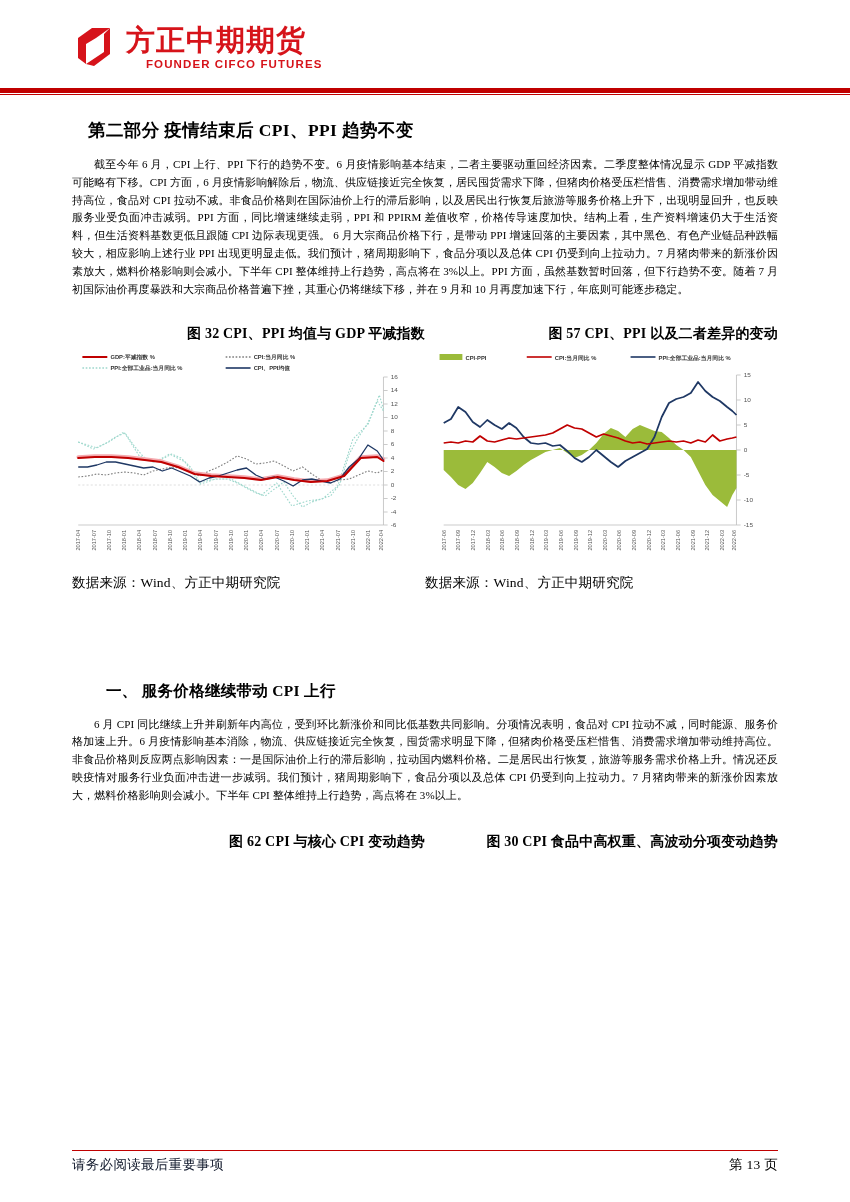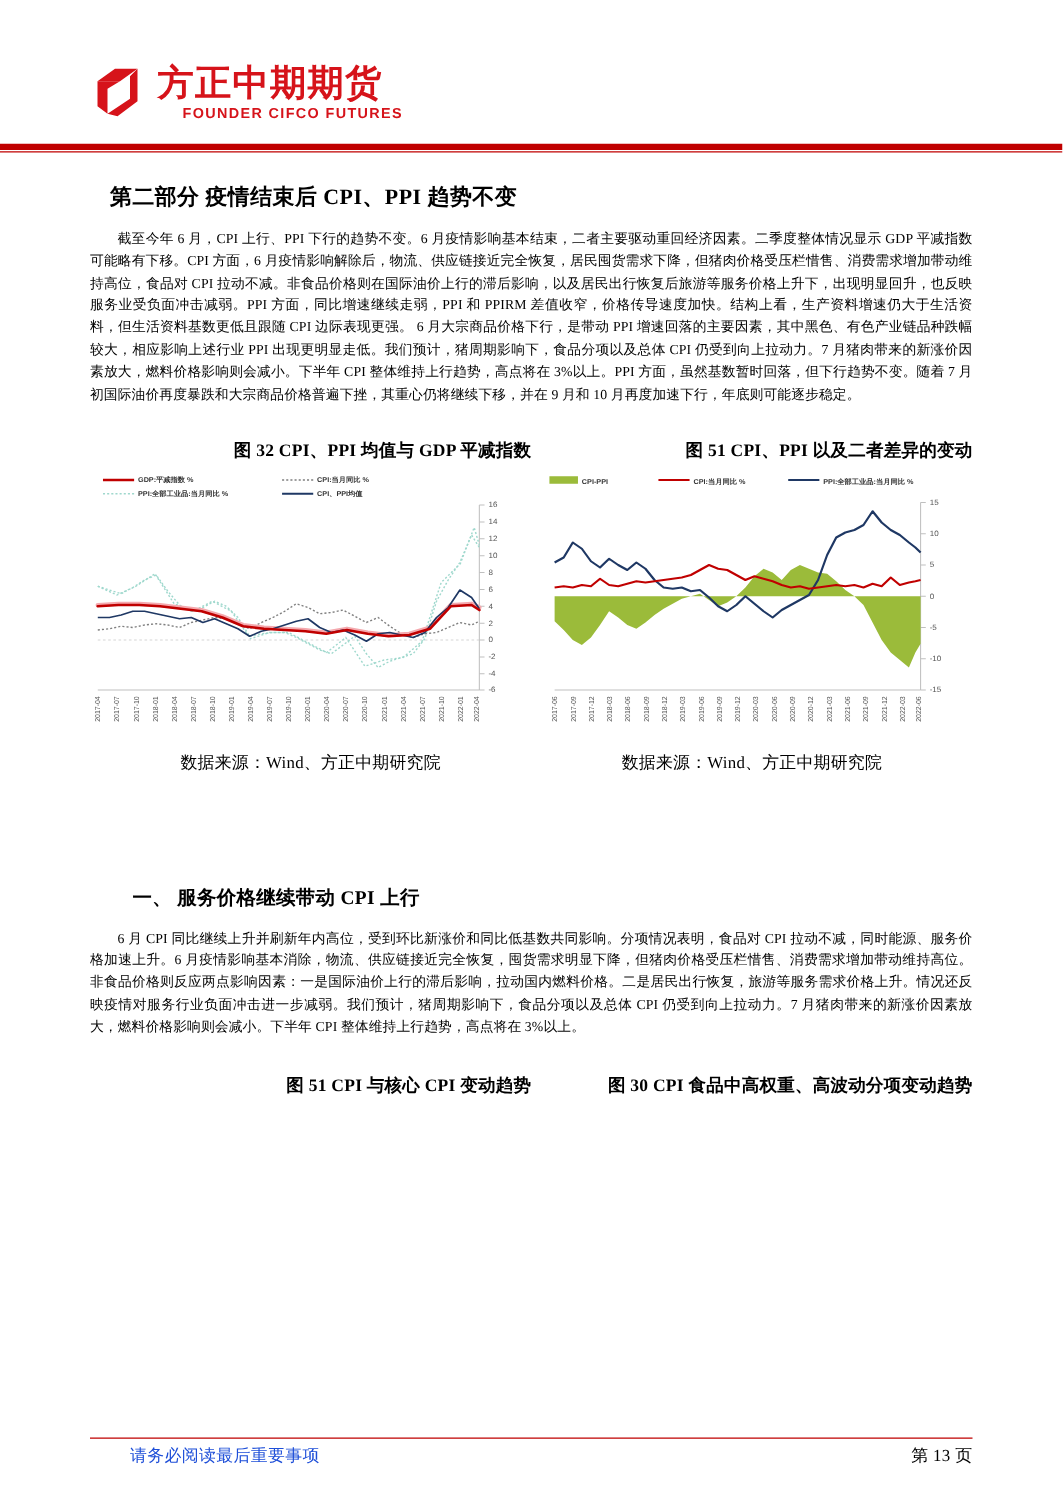--- a/index.html
+++ b/index.html
@@ -12,21 +12,20 @@
     color: #000;
     position: relative;
     overflow: hidden;
   }
 
   
   .page-header {
     position: relative;
     height: 96px;
     padding: 26px 0 0 72px;
-    margin-top: 27px;
   }
   .logo-row { display: flex; align-items: center; gap: 10px; }
   .logo-mark { width: 44px; height: 44px; position: relative; flex: 0 0 auto; }
   .logo-text-wrap { display: flex; flex-direction: column; line-height: 1; }
   .logo-cn {
     font-family: "Liberation Sans", "DejaVu Sans", sans-serif;
     font-weight: bold;
     font-size: 29px;
     letter-spacing: 1px;
     color: #d6131a;
@@ -86,42 +85,42 @@
   .fig-col { width: 50%; }
   .fig-caption {
     text-align: right;
     font-size: 14px;
     font-weight: bold;
     margin-bottom: 6px;
     letter-spacing: 0.2px;
   }
   .fig-box { height: 215px; position: relative; }
   .fig-source {
-    text-align: center;
+    text-align: left;
     font-size: 13.5px;
     margin-top: 10px;
     letter-spacing: 0.2px;
   }
 
   .fig-row-2 { display: flex; margin-top: 28px; }
 
   
   .page-footer {
     position: absolute;
     left: 0; right: 0;
     bottom: 28px;
     padding: 0 72px;
   }
   .footer-inner {
     display: flex;
     justify-content: space-between;
     align-items: flex-end;
     font-size: 13.5px;
   }
-  .footer-left { color: #1d4ed8; letter-spacing: 0.3px; margin-left: 32px; }
+  .footer-left { color: #0f172a; letter-spacing: 0.3px; }
   .footer-right { letter-spacing: 0.3px; }
   .footer-rule {
     height: 1px;
     background: #c00000;
     margin-bottom: 5px;
   }
 
   
   svg.chart { display: block; width: 100%; height: 100%; }
   .tick-label { font-family: "Liberation Sans", "DejaVu Sans", sans-serif; font-size: 5.6px; fill: #555; }
@@ -237,21 +236,21 @@
             <text class="tick-label" transform="translate(272.6,181) rotate(-90)" text-anchor="end">2021-10</text>
             <text class="tick-label" transform="translate(287.3,181) rotate(-90)" text-anchor="end">2022-01</text>
             <text class="tick-label" transform="translate(300,181) rotate(-90)" text-anchor="end">2022-04</text>
           </g>
         </svg>
       </div>
       <div class="fig-source">数据来源：Wind、方正中期研究院</div>
     </div>
 
     <div class="fig-col">
-      <div class="fig-caption">图 51   CPI、PPI 以及二者差异的变动</div>
+      <div class="fig-caption">图 57   CPI、PPI 以及二者差异的变动</div>
       <div class="fig-box">
         <svg class="chart" viewBox="0 0 340 215" preserveAspectRatio="none" aria-hidden="true">
 
           <g>
             <rect x="14" y="5" width="22" height="6" fill="#9bbb3a"></rect>
             <text class="legend-label" x="39" y="11">CPI-PPI</text>
             <line x1="98" y1="8" x2="122" y2="8" stroke="#c00000" stroke-width="1.6"></line>
             <text class="legend-label" x="125" y="11">CPI:当月同比 %</text>
             <line x1="198" y1="8" x2="222" y2="8" stroke="#1f3864" stroke-width="1.6"></line>
             <text class="legend-label" x="225" y="11">PPI:全部工业品:当月同比 %</text>
@@ -316,21 +315,21 @@
       <div class="fig-source">数据来源：Wind、方正中期研究院</div>
     </div>
   </div>
 
   <h2 class="sub-title" style="margin-top:89px;">一、  服务价格继续带动 CPI 上行</h2>
 
   <p class="body-text">6 月 CPI 同比继续上升并刷新年内高位，受到环比新涨价和同比低基数共同影响。分项情况表明，食品对 CPI 拉动不减，同时能源、服务价格加速上升。6 月疫情影响基本消除，物流、供应链接近完全恢复，囤货需求明显下降，但猪肉价格受压栏惜售、消费需求增加带动维持高位。非食品价格则反应两点影响因素：一是国际油价上行的滞后影响，拉动国内燃料价格。二是居民出行恢复，旅游等服务需求价格上升。情况还反映疫情对服务行业负面冲击进一步减弱。我们预计，猪周期影响下，食品分项以及总体 CPI 仍受到向上拉动力。7 月猪肉带来的新涨价因素放大，燃料价格影响则会减小。下半年 CPI 整体维持上行趋势，高点将在 3%以上。</p>
 
   <div class="fig-row-2">
     <div class="fig-col">
-      <div class="fig-caption">图 51   CPI 与核心 CPI 变动趋势</div>
+      <div class="fig-caption">图 62   CPI 与核心 CPI 变动趋势</div>
     </div>
     <div class="fig-col">
       <div class="fig-caption">图 30   CPI 食品中高权重、高波动分项变动趋势</div>
     </div>
   </div>
 
 </div>
 
 <div class="page-footer">
   <div class="footer-rule"></div>

